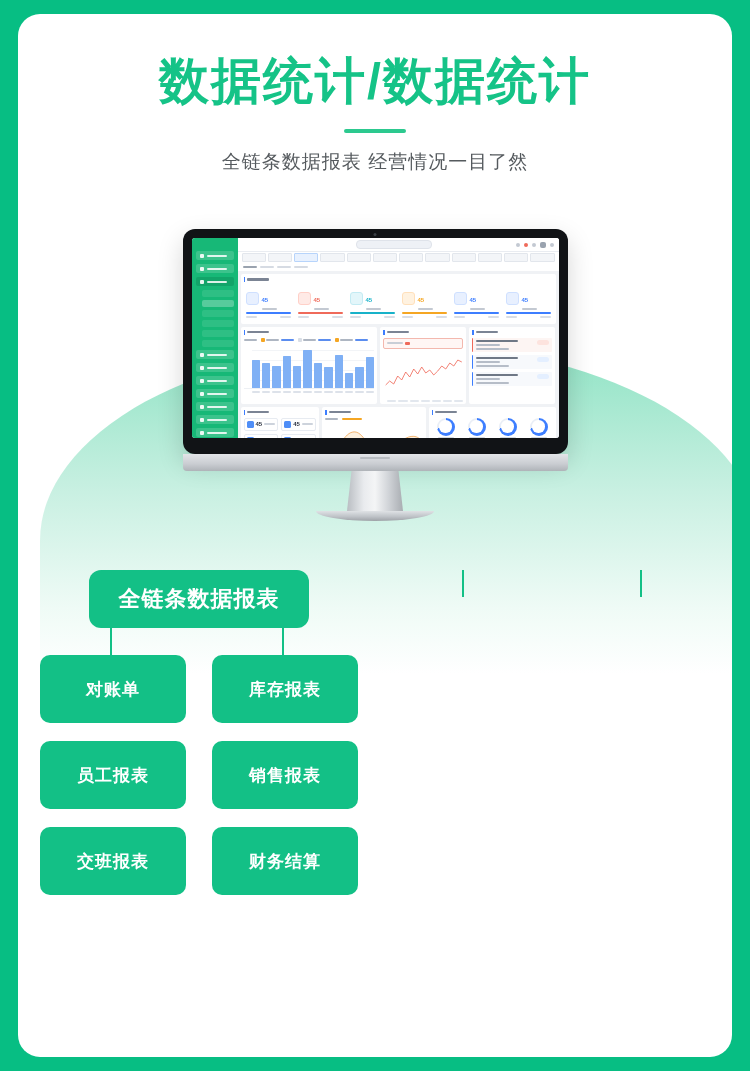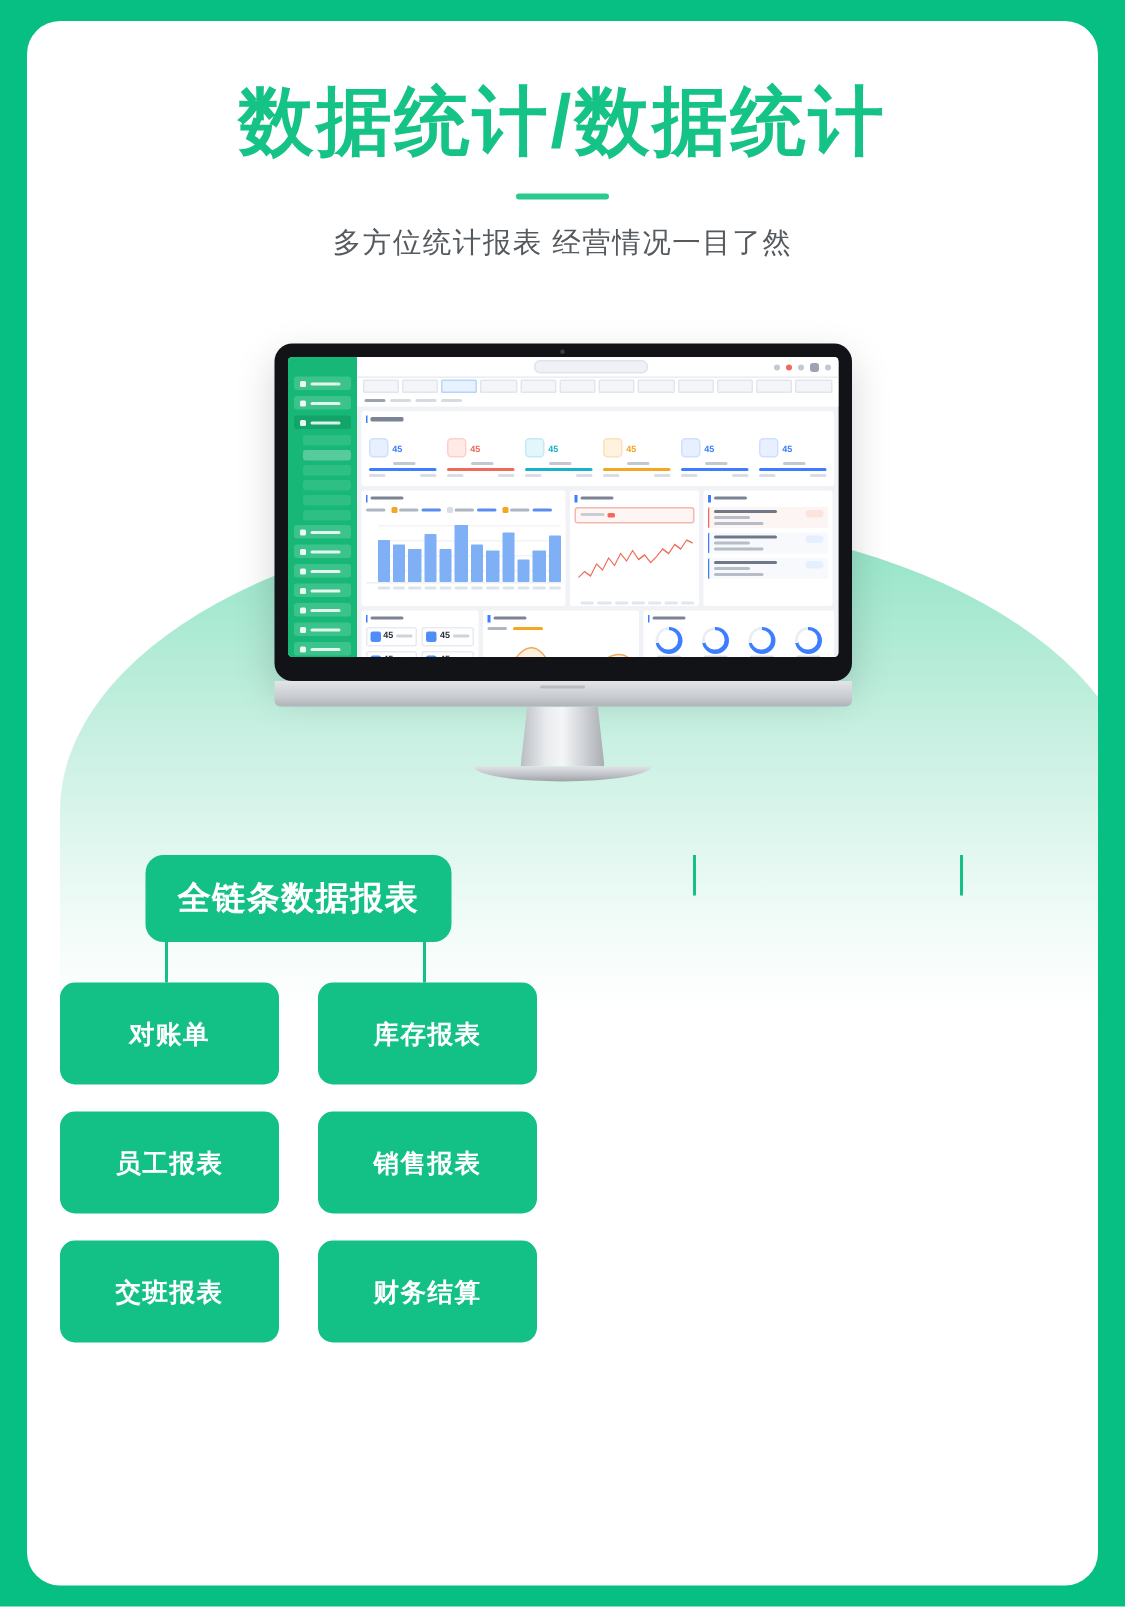--- a/index.html
+++ b/index.html
@@ -199,21 +199,21 @@
 
   
   .tree{position:absolute;left:0;right:0;top:556px;z-index:6;}
   .tree-cols{display:flex;padding:0 22px;gap:34px;}
   .tree-col{flex:1;}
   .head-btn{
     background:#13C086;color:#fff;font-weight:bold;font-size:22px;
     border-radius:12px;height:58px;display:flex;align-items:center;justify-content:center;
     letter-spacing:1px;margin:0 auto;
   }
-  .head-btn.left{width:204px;}
+  .head-btn.left{width:220px;}
   .head-btn.right{width:268px;}
   .connector{position:relative;height:27px;}
   .connector .vline{position:absolute;top:0;width:2px;height:100%;background:#13C086;}
   .btn-grid{display:grid;grid-template-columns:1fr 1fr;gap:18px 26px;}
   .leaf{
     background:#13C086;color:#fff;font-weight:bold;font-size:17px;
     border-radius:10px;height:68px;
     display:flex;align-items:center;justify-content:center;
     letter-spacing:1px;
   }
@@ -222,21 +222,21 @@
 </head>
 <body>
 
 <div class="page-frame">
 
   <div class="blob"></div>
 
   <div class="hero">
     <h1 class="hero-title">数据统计/数据统计</h1>
     <div class="hero-rule"></div>
-    <p class="hero-sub">多方位统计报表  经营情况一目了然</p>
+    <p class="hero-sub">全链条数据报表  经营情况一目了然</p>
   </div>
 
   <div class="monitor-wrap">
     <div class="monitor-bezel">
       <div class="webcam"></div>
       <div class="screen">
 
         <div class="dash-side">
           <div class="side-item">
               <i></i>

